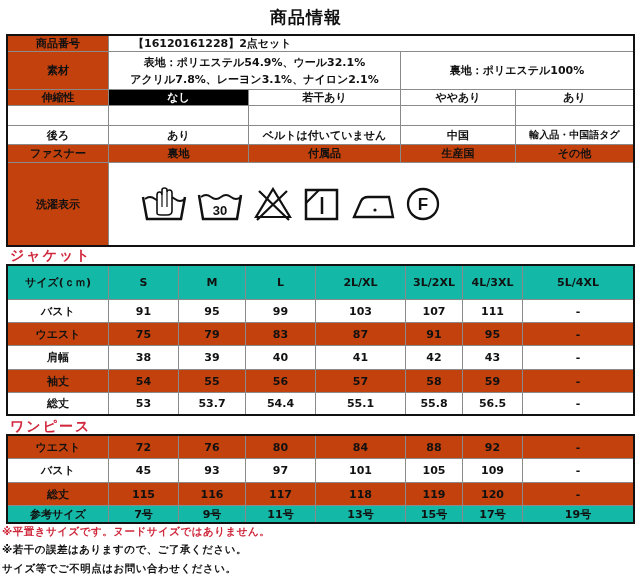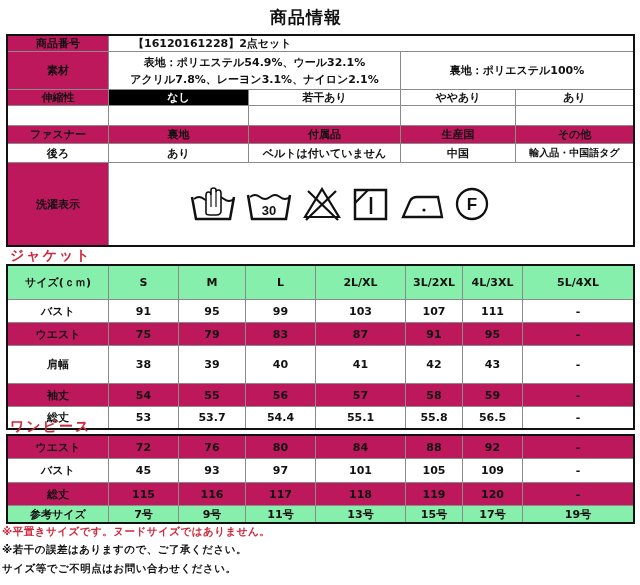--- a/index.html
+++ b/index.html
@@ -3,29 +3,29 @@
 <meta charset="utf-8">
 <style>
   * { box-sizing: border-box; margin: 0; padding: 0; }
   body { width: 640px; height: 585px; background: #ffffff; position: relative; overflow: hidden;
          font-family: "DejaVu Sans", sans-serif; color: #111; }
   .title { position: absolute; left: 0; top: 6px; width: 612px; text-align: center;
            font-size: 17px; font-weight: bold; letter-spacing: 1px; }
   table { border-collapse: collapse; position: absolute; table-layout: fixed; }
   td { border: 1px solid #8a8a8a; text-align: center; font-size: 11px; font-weight: bold; padding: 0; white-space: nowrap; overflow: hidden; }
   .outer { outline: 2px solid #111; outline-offset: -1px; }
-  .gray { background: #be185d; }
+  .gray { background: #c2410c; }
   .white { background: #ffffff; }
   .black { background: #000; color: #fff; }
-  .lav { background: #86efac; }
+  .lav { background: #14b8a6; }
   .left { text-align: left; padding-left: 24px; }
   .section { position: absolute; left: 10px; font-size: 14px; font-weight: bold; color: #d0283c; letter-spacing: 2px; }
   .note { position: absolute; left: 2px; font-size: 10.5px; font-weight: bold; letter-spacing: 0.5px; }
   .note.red { color: #d0283c; }
-  .icons { display: flex; align-items: flex-end; gap: 10px; padding-left: 81px; }
+  .icons { display: flex; align-items: flex-end; gap: 10px; padding-left: 32px; }
   .icons svg { display: block; }
   #top { left: 7px; top: 35px; width: 626px; }
   #jacket { left: 7px; top: 265px; width: 626px; }
   #dress { left: 7px; top: 435px; width: 626px; }
 </style>
 </head>
 <body>
 
 <div class="title">商品情報</div>
 
@@ -57,33 +57,33 @@
     <td class="white">ややあり</td>
     <td class="white">あり</td>
   </tr>
   <tr style="height:20px">
     <td class="white"></td>
     <td class="white"></td>
     <td class="white"></td>
     <td class="white"></td>
     <td class="white"></td>
   </tr>
+  <tr style="height:19px">
+    <td class="white">後ろ</td>
+    <td class="white">あり</td>
+    <td class="white">ベルトは付いていません</td>
+    <td class="white">中国</td>
+    <td class="white" style="font-size:10px;">輸入品・中国語タグ</td>
+  </tr>
   <tr style="height:18px">
     <td class="gray">ファスナー</td>
     <td class="gray">裏地</td>
     <td class="gray">付属品</td>
     <td class="gray">生産国</td>
     <td class="gray">その他</td>
-  </tr>
-  <tr style="height:19px">
-    <td class="white">後ろ</td>
-    <td class="white">あり</td>
-    <td class="white">ベルトは付いていません</td>
-    <td class="white">中国</td>
-    <td class="white" style="font-size:10px;">輸入品・中国語タグ</td>
   </tr>
   <tr style="height:83px">
     <td class="gray">洗濯表示</td>
     <td class="white" colspan="4">
       <div class="icons">
 
         <svg width="46" height="34" viewBox="0 0 46 34">
           <path d="M2 10 L6 32 L40 32 L44 10" fill="none" stroke="#111" stroke-width="2.5"></path>
           <path d="M4 12 Q9 8 14 12 Q19 16 24 12 Q29 8 34 12 Q39 16 44 12" fill="none" stroke="#111" stroke-width="1.8"></path>
           <path d="M16 26 L16 8 Q16 5 18.5 5 Q21 5 21 8 L21 3 Q21 1 23.5 1 Q26 1 26 3 L26 5 Q26 3 28.5 3 Q31 3 31 6 L31 24 Q31 28 26 28 L20 28 Q16 28 16 26 Z" fill="#fff" stroke="#111" stroke-width="1.6"></path>
@@ -159,21 +159,21 @@
   <tr class="gray" style="height:23px">
     <td>ウエスト</td>
     <td>75</td>
     <td>79</td>
     <td>83</td>
     <td>87</td>
     <td>91</td>
     <td>95</td>
     <td>-</td>
   </tr>
-  <tr class="white" style="height:38px">
+  <tr class="white" style="height:24px">
     <td>肩幅</td>
     <td>38</td>
     <td>39</td>
     <td>40</td>
     <td>41</td>
     <td>42</td>
     <td>43</td>
     <td>-</td>
   </tr>
   <tr class="gray" style="height:23px">

